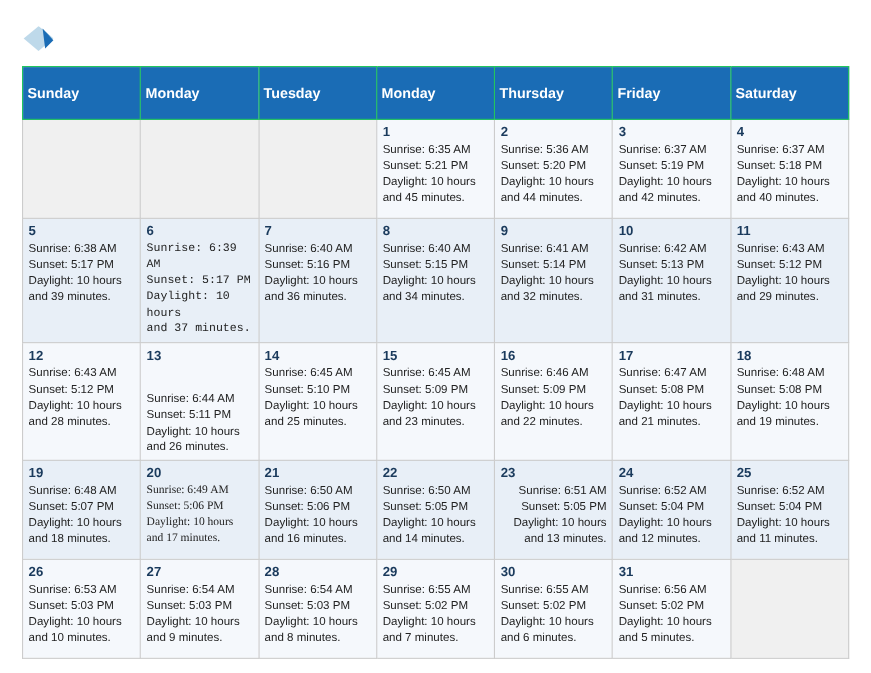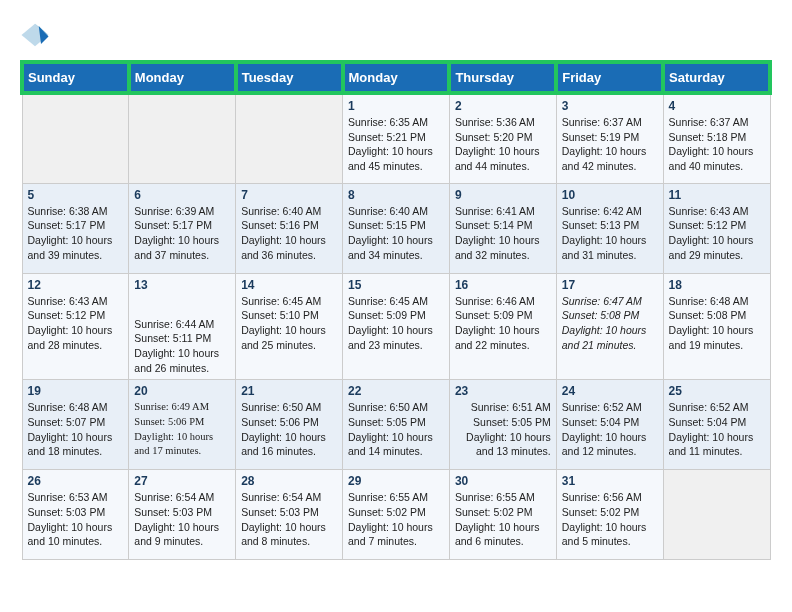--- a/index.html
+++ b/index.html
@@ -47,25 +47,25 @@
       color: #333;
     }
     .calendar-table {
       width: 100%;
       border-collapse: collapse;
       font-size: 11px;
     }
     .calendar-table thead tr th {
       background-color: #1a6cb5;
       color: #fff;
-      padding: 6px 4px;
+      padding: 16px 4px;
       text-align: left;
       font-size: 13px;
       font-weight: bold;
-      border: 4px solid #22c55e;
+      border: 1px solid #22c55e;
     }
     .calendar-table tbody tr td {
       border: 1px solid #ccc;
       padding: 4px 5px;
       vertical-align: top;
       min-height: 80px;
       height: 90px;
       background: #fff;
       width: calc(100% / 7);
     }
@@ -164,21 +164,21 @@
       <tr>
         <td>
           <span class="day-number">5</span>
           <div class="day-info" style="white-space: pre-line;">Sunrise: 6:38 AM
 Sunset: 5:17 PM
 Daylight: 10 hours
 and 39 minutes.</div>
         </td>
         <td>
           <span class="day-number">6</span>
-          <div class="day-info" style="white-space: pre-line;">Sunrise: 6:39 AM
+          <div class="day-info" style="white-space: pre-line; font-family: Liberation Mono, monospace;">Sunrise: 6:39 AM
 Sunset: 5:17 PM
 Daylight: 10 hours
 and 37 minutes.</div>
         </td>
         <td>
           <span class="day-number">7</span>
           <div class="day-info" style="white-space: pre-line;">Sunrise: 6:40 AM
 Sunset: 5:16 PM
 Daylight: 10 hours
 and 36 minutes.</div>
@@ -243,21 +243,21 @@
         </td>
         <td>
           <span class="day-number">16</span>
           <div class="day-info" style="white-space: pre-line;">Sunrise: 6:46 AM
 Sunset: 5:09 PM
 Daylight: 10 hours
 and 22 minutes.</div>
         </td>
         <td>
           <span class="day-number">17</span>
-          <div class="day-info" style="white-space: pre-line; font-style: italic;">Sunrise: 6:47 AM
+          <div class="day-info" style="white-space: pre-line;">Sunrise: 6:47 AM
 Sunset: 5:08 PM
 Daylight: 10 hours
 and 21 minutes.</div>
         </td>
         <td>
           <span class="day-number">18</span>
           <div class="day-info" style="white-space: pre-line;">Sunrise: 6:48 AM
 Sunset: 5:08 PM
 Daylight: 10 hours
 and 19 minutes.</div>

